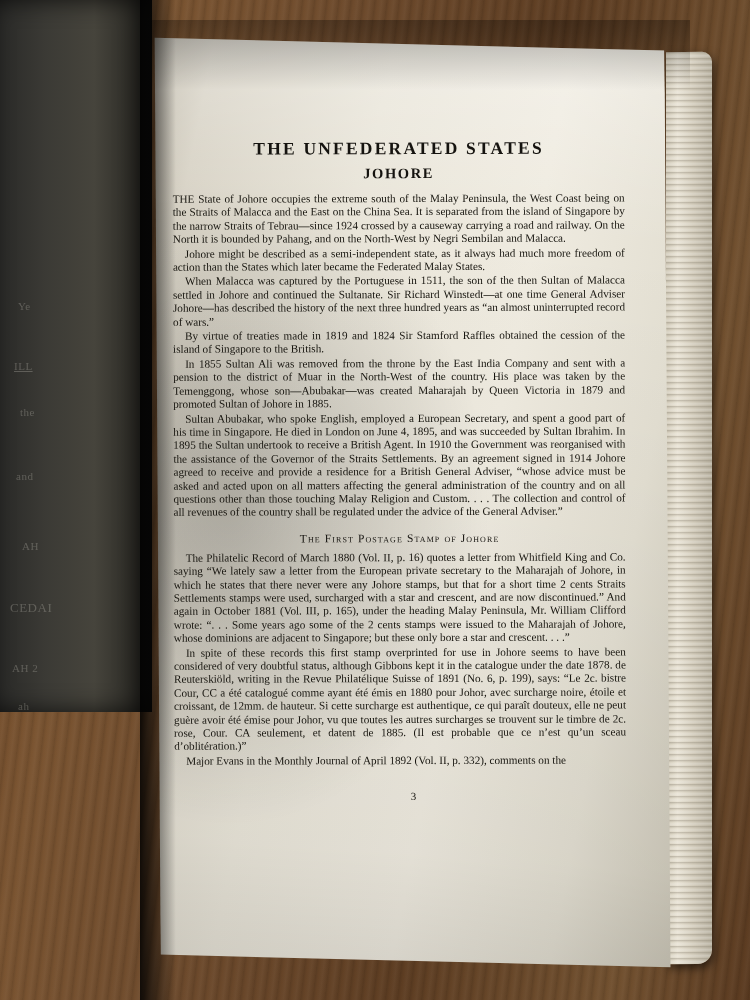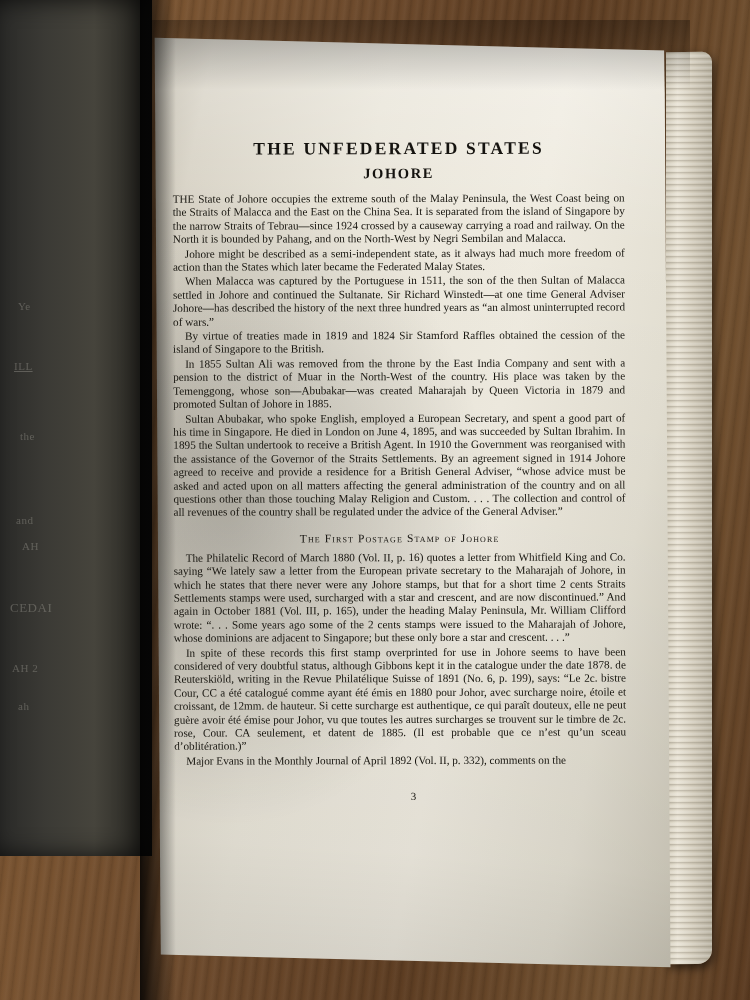--- a/index.html
+++ b/index.html
@@ -31,21 +31,21 @@
         rgba(255,255,255,0.03) 7px,
         rgba(0,0,0,0.07) 12px);
     pointer-events: none;
   }
   
   .left-page {
     position: absolute;
     left: 0px;
     top: 0px;
     width: 152px;
-    height: 856px;
+    height: 712px;
     background: linear-gradient(90deg, #2a2a28 0%, #3b3a35 30%, #46443c 62%, #22211d 100%);
     box-shadow: inset -12px 0 24px rgba(0,0,0,0.75);
   }
   .left-page .ghost-text {
     position: absolute;
     color: rgba(200,196,184,0.30);
     font-size: 11px;
     letter-spacing: 0.5px;
     font-family: "Liberation Serif", serif;
   }
@@ -168,22 +168,22 @@
 </style>
 </head>
 <body>
 
 <div class="scene">
   <div class="wood-grain"></div>
 
   <div class="left-page">
     <div class="ghost-text" style="left:18px; top:300px;">Ye</div>
     <div class="ghost-text" style="left:14px; top:360px;text-decoration:underline;">ILL</div>
-    <div class="ghost-text" style="left:20px; top:430px;">the</div>
-    <div class="ghost-text" style="left:16px; top:470px;margin-top:44px;">and</div>
+    <div class="ghost-text" style="left:20px; top:406px;">the</div>
+    <div class="ghost-text" style="left:16px; top:470px;">and</div>
     <div class="ghost-text" style="left:22px; top:540px;">AH</div>
     <div class="ghost-text" style="left:10px; top:600px; font-size:13px;text-align:center;">CEDAI</div>
     <div class="ghost-text" style="left:12px; top:650px;margin-top:12px;">AH 2</div>
     <div class="ghost-text" style="left:18px; top:700px;">ah</div>
   </div>
 
   <div class="page-edge">
     <div class="page-edge-lines"></div>
   </div>
 

